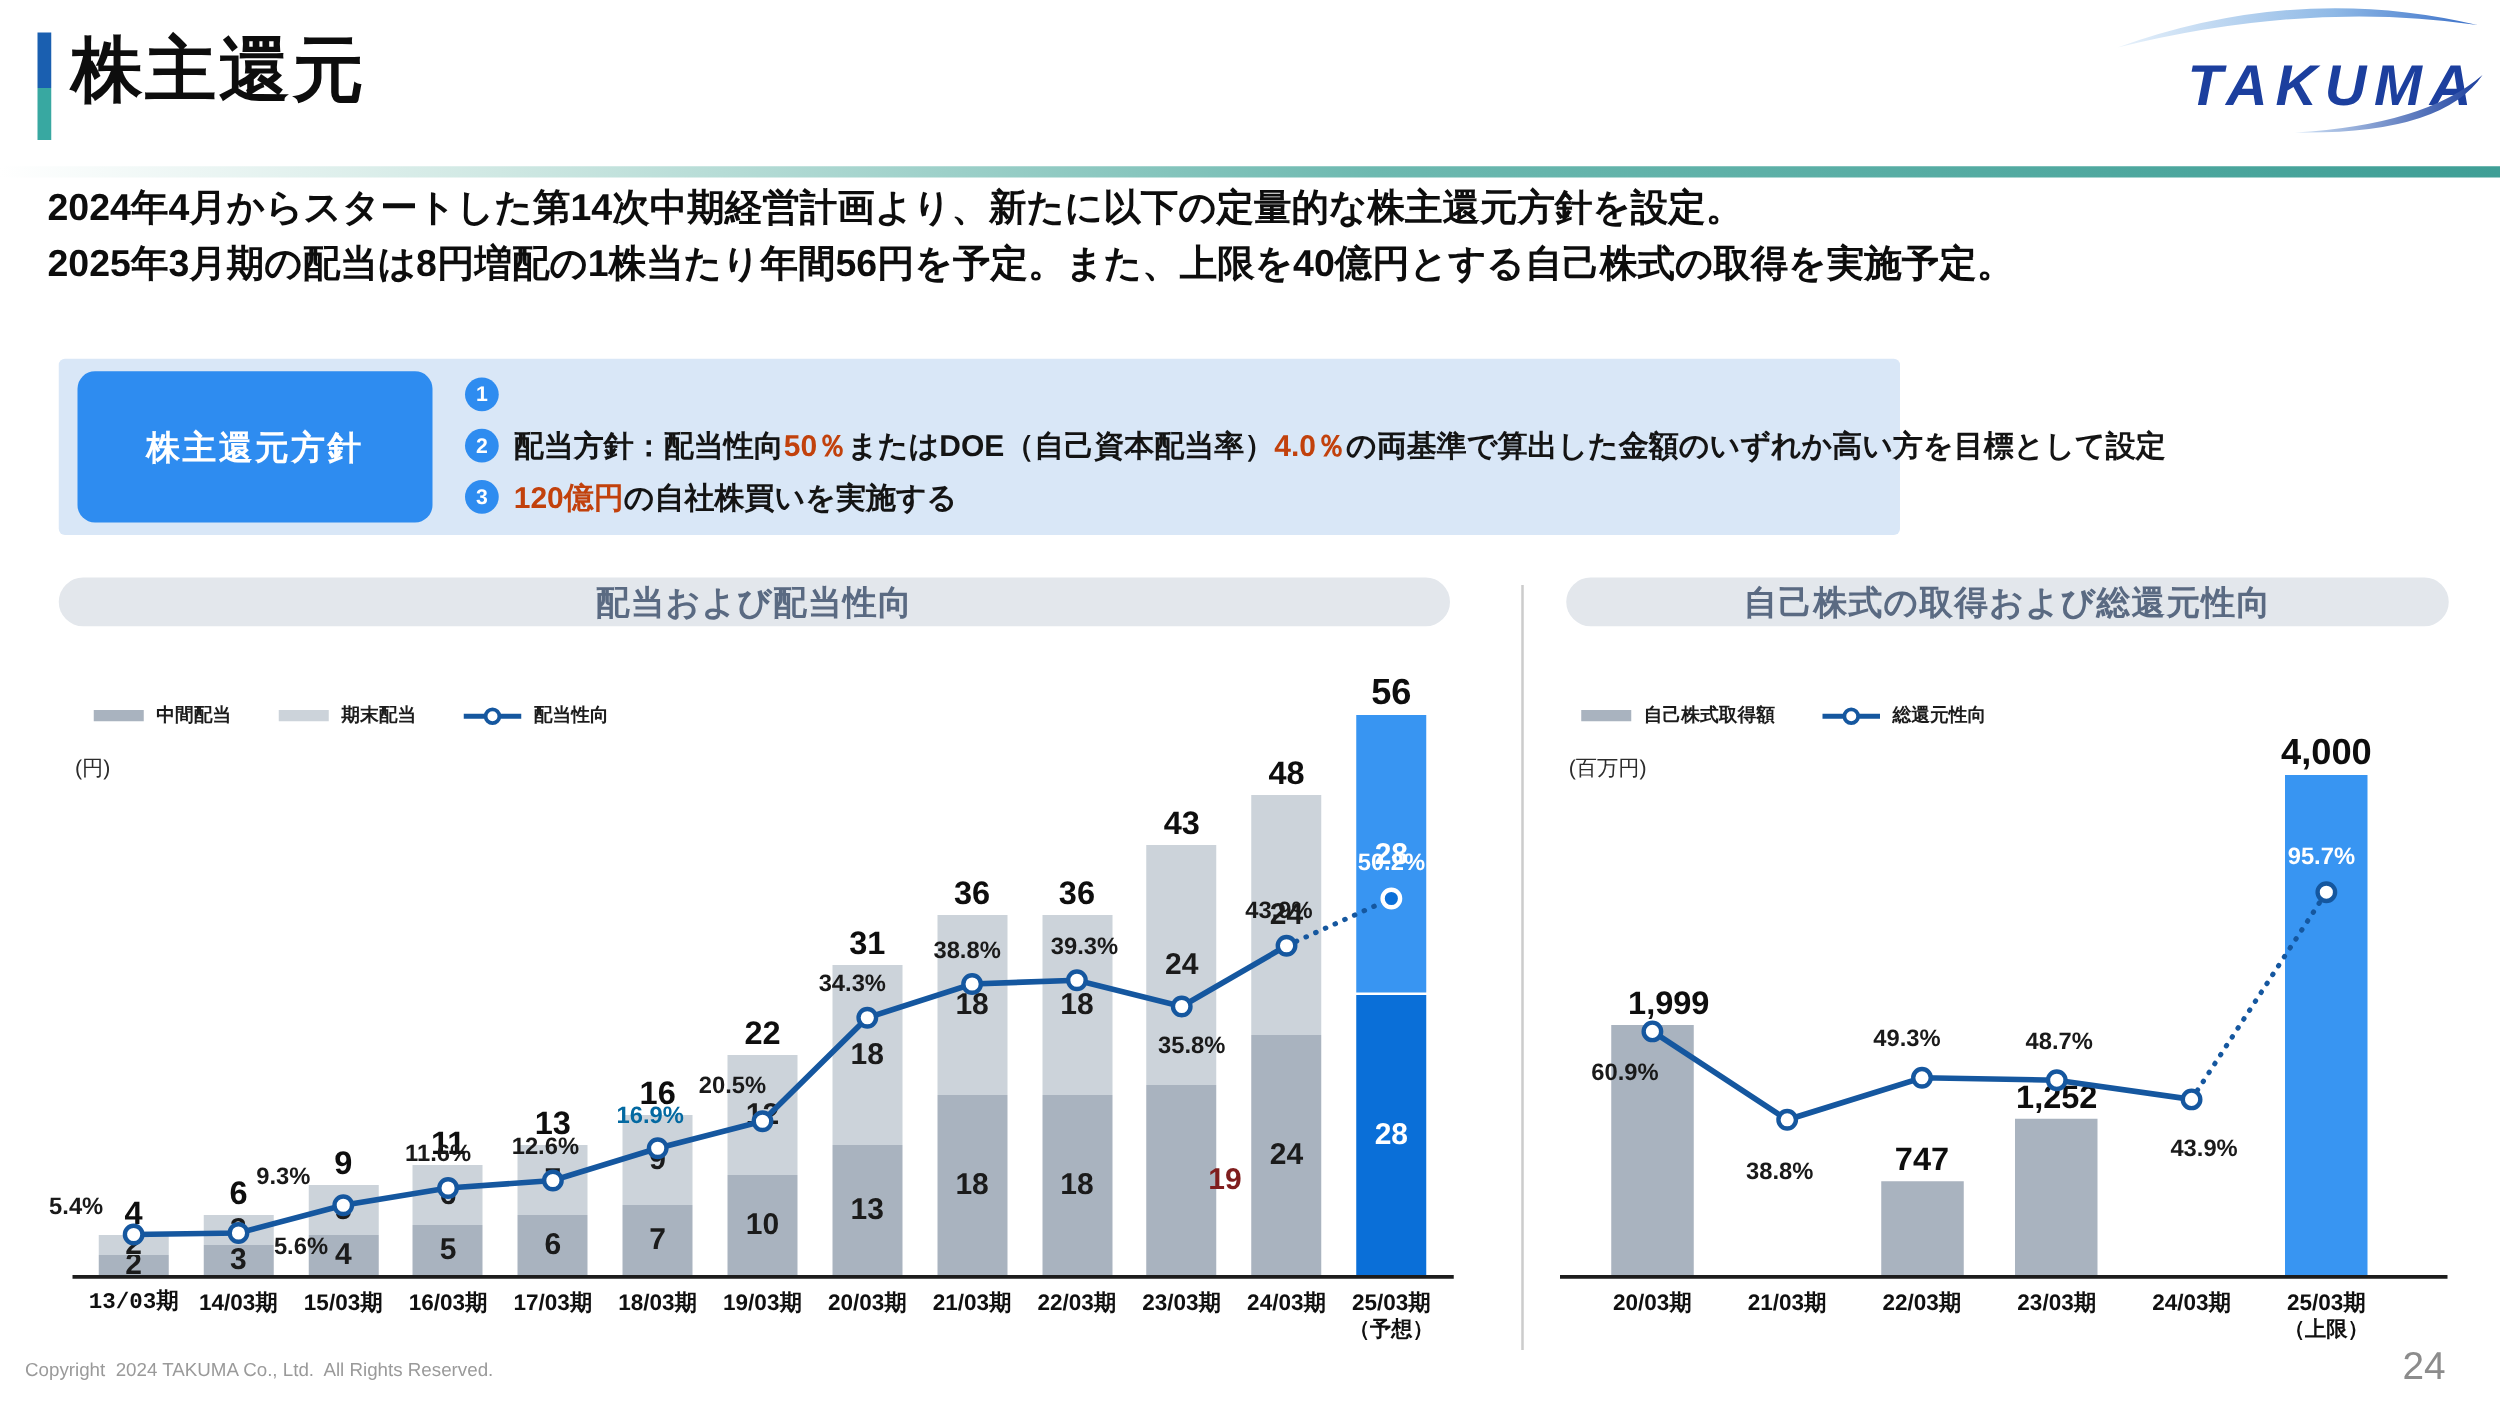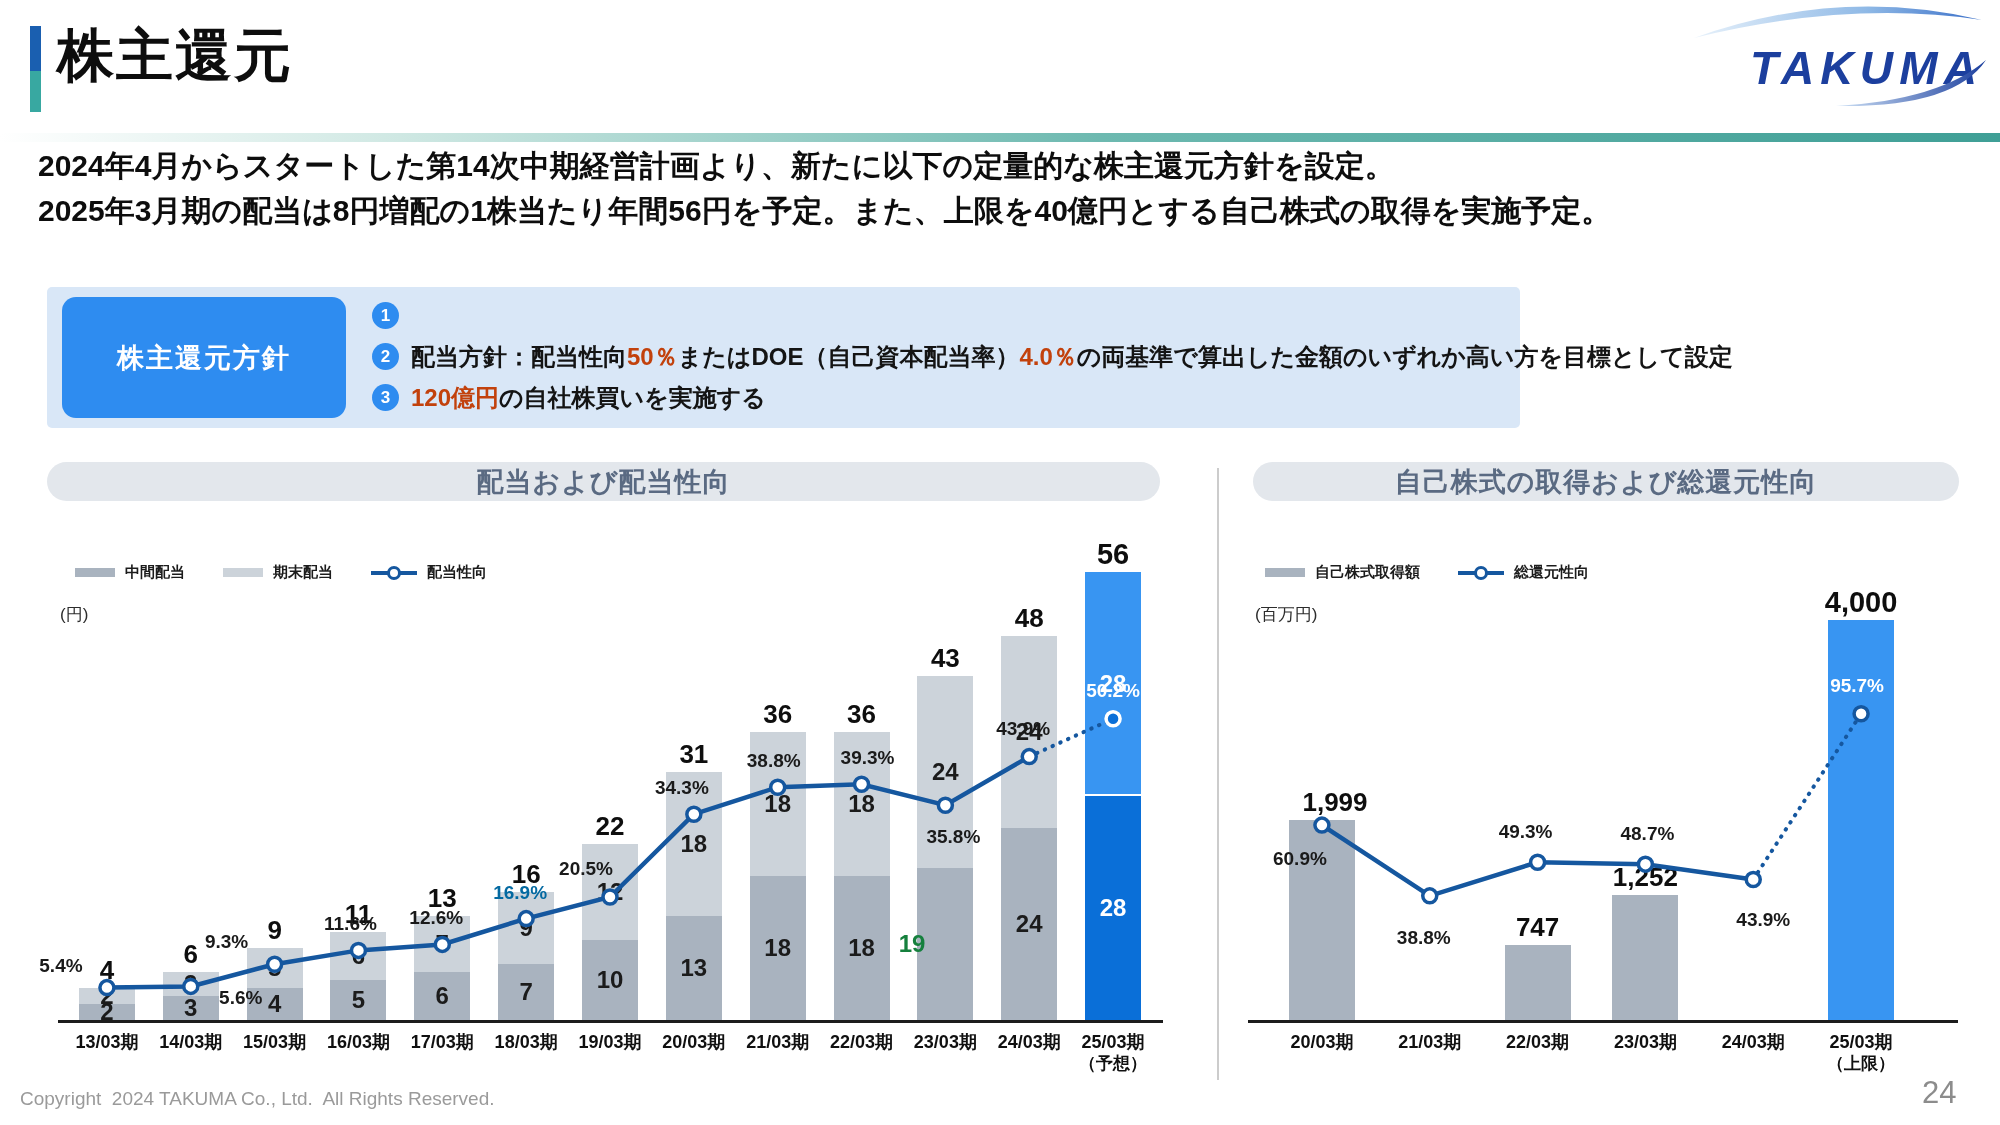--- a/index.html
+++ b/index.html
@@ -36,21 +36,21 @@
     border:3px solid #15579f;transform:translate(-50%,-50%);}
   .unit-label{top:603px;font-size:17px;color:#2c2c2c;}
   .axis{height:3px;background:#1c1c1c;top:1020px;}
   .xlab{top:1031px;font-size:18px;font-weight:600;color:#101010;text-align:center;transform:translateX(-50%);line-height:22px;}
   .xnote{font-size:17px;}
   .bar{position:absolute;}
   .seglab{position:absolute;transform:translate(-50%,-50%);font-size:24px;font-weight:600;}
   .total{position:absolute;transform:translateX(-50%);font-size:26px;font-weight:600;color:#0e0e0e;line-height:28px;}
   .pct{position:absolute;transform:translate(-50%,-50%);font-size:19px;font-weight:600;color:#1a1a1a;white-space:nowrap;}
   
-  .copyright{left:20px;top:1088px;font-size:19px;color:#9a9a9a;white-space:pre;}
+  .copyright{left:20px;top:1088px;font-size:15px;color:#9a9a9a;white-space:pre;}
   .page-num{left:1922px;top:1075px;font-size:31px;color:#8c8c8c;}
 </style>
 </head>
 <body>
 
 <div class="stage">
 
   <div class="abs accent-bar"></div>
   <h1 class="abs page-title">株主還元</h1>
   <div class="abs logo-box">
@@ -154,21 +154,21 @@
       <div class="seglab" style="left: 712.692px; top: 388px; color: rgb(27, 27, 27);">18</div>
       <div class="bar" style="left: 684.692px; bottom: 144px; width: 56px; height: 144px; background: rgb(204, 211, 218);"></div>
       <div class="seglab" style="left: 712.692px; top: 244px; color: rgb(27, 27, 27);">18</div>
       <div class="total" style="left: 712.692px; bottom: 292px;">36</div>
       <div class="bar" style="left: 768.538px; bottom: 0px; width: 56px; height: 144px; background: rgb(169, 179, 191);"></div>
       <div class="seglab" style="left: 796.538px; top: 388px; color: rgb(27, 27, 27);">18</div>
       <div class="bar" style="left: 768.538px; bottom: 144px; width: 56px; height: 144px; background: rgb(204, 211, 218);"></div>
       <div class="seglab" style="left: 796.538px; top: 244px; color: rgb(27, 27, 27);">18</div>
       <div class="total" style="left: 796.538px; bottom: 292px;">36</div>
       <div class="bar" style="left: 852.385px; bottom: 0px; width: 56px; height: 152px; background: rgb(169, 179, 191);"></div>
-      <div class="seglab" style="left: 847px; top: 384px; color: #15803d;">19</div>
+      <div class="seglab" style="left: 915px; top: 384px; color: #7f1d1d;">19</div>
       <div class="bar" style="left: 852.385px; bottom: 152px; width: 56px; height: 192px; background: rgb(204, 211, 218);"></div>
       <div class="seglab" style="left: 880.385px; top: 212px; color: rgb(27, 27, 27);">24</div>
       <div class="total" style="left: 880.385px; bottom: 348px;">43</div>
       <div class="bar" style="left: 936.231px; bottom: 0px; width: 56px; height: 192px; background: rgb(169, 179, 191);"></div>
       <div class="seglab" style="left: 964.231px; top: 364px; color: rgb(27, 27, 27);">24</div>
       <div class="bar" style="left: 936.231px; bottom: 192px; width: 56px; height: 192px; background: rgb(204, 211, 218);"></div>
       <div class="seglab" style="left: 964.231px; top: 172px; color: rgb(27, 27, 27);">24</div>
       <div class="total" style="left: 964.231px; bottom: 388px;">48</div>
       <div class="bar" style="left: 1020.08px; bottom: 0px; width: 56px; height: 224px; background: rgb(10, 111, 216);"></div>
       <div class="seglab" style="left: 1048.08px; top: 348px; color: rgb(255, 255, 255);">28</div>
@@ -199,21 +199,21 @@
       <div class="pct" style="left: 371.308px; top: 358.4px; color: rgb(26, 26, 26);">12.6%</div>
       <div class="pct" style="left: 455.154px; top: 332.6px; color: #0369a1;">16.9%</div>
       <div class="pct" style="left: 521px; top: 309px; color: rgb(26, 26, 26);">20.5%</div>
       <div class="pct" style="left: 616.846px; top: 228.2px; color: rgb(26, 26, 26);">34.3%</div>
       <div class="pct" style="left: 708.692px; top: 201.2px; color: rgb(26, 26, 26);">38.8%</div>
       <div class="pct" style="left: 802.538px; top: 198.2px; color: rgb(26, 26, 26);">39.3%</div>
       <div class="pct" style="left: 888.385px; top: 277.2px; color: rgb(26, 26, 26);">35.8%</div>
       <div class="pct" style="left: 958.231px; top: 168.6px; color: rgb(26, 26, 26);">43.9%</div>
       <div class="pct" style="left: 1048.08px; top: 130.8px; color: rgb(255, 255, 255);">50.2%</div>
     </div>
-    <div class="abs xlab" style="left: 106.923px;">13/03期</div>
+    <div class="abs xlab" style="left: 106.923px; font-family: Liberation Mono, monospace;">13/03期</div>
     <div class="abs xlab" style="left: 190.769px;">14/03期</div>
     <div class="abs xlab" style="left: 274.615px;">15/03期</div>
     <div class="abs xlab" style="left: 358.462px;">16/03期</div>
     <div class="abs xlab" style="left: 442.308px;">17/03期</div>
     <div class="abs xlab" style="left: 526.154px;">18/03期</div>
     <div class="abs xlab" style="left: 610px;">19/03期</div>
     <div class="abs xlab" style="left: 693.846px;">20/03期</div>
     <div class="abs xlab" style="left: 777.692px;">21/03期</div>
     <div class="abs xlab" style="left: 861.538px;">22/03期</div>
     <div class="abs xlab" style="left: 945.385px;">23/03期</div>

